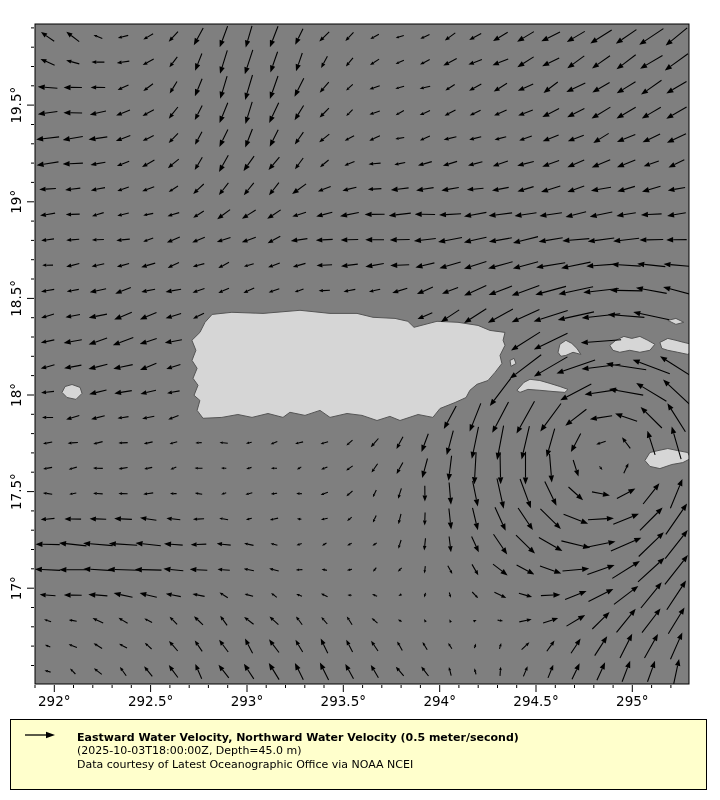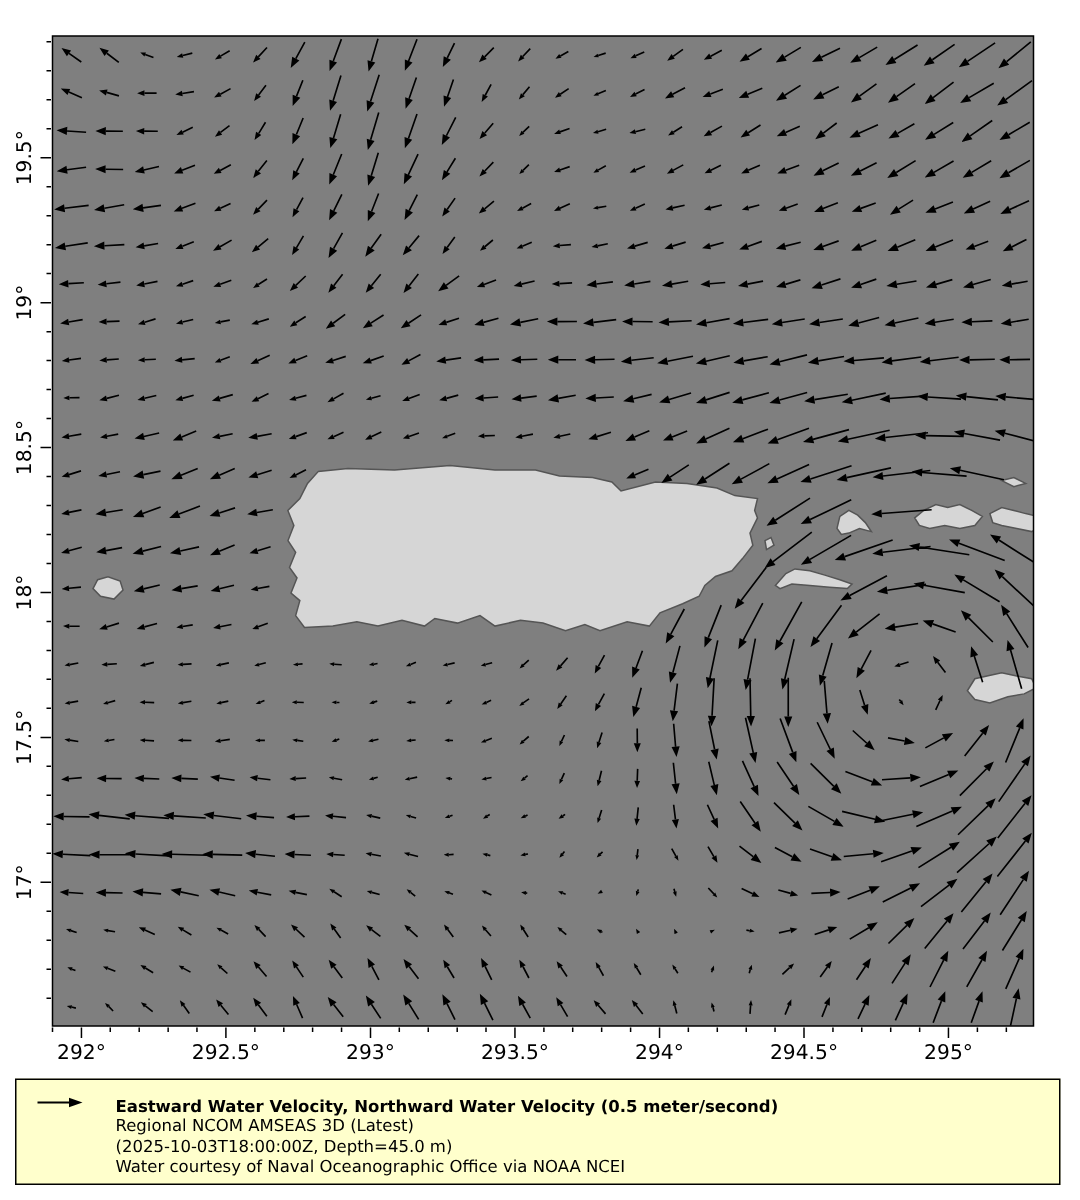--- a/index.html
+++ b/index.html
@@ -62,18 +62,17 @@
       </g>
     </svg>
 
   <div id="legend-box" style="background: rgb(255, 255, 204);">
     <svg id="legend-arrow" width="32" height="12">
       <line x1="1" y1="6" x2="24" y2="6" stroke="#000" stroke-width="1.3"></line>
       <path d="M31,6 L22,2.8 L22,9.2 Z" fill="#000"></path>
     </svg>
     <div class="legend-text">
       <div class="legend-line1">Eastward Water Velocity, Northward Water Velocity (0.5 meter/second)</div>
-      <div>Regional NCOM AMSEAS 3D (Latest)</div>
       <div>(2025-10-03T18:00:00Z, Depth=45.0 m)</div>
-      <div>Water courtesy of Naval Oceanographic Office via NOAA NCEI</div>
+      <div>Data courtesy of Latest Oceanographic Office via NOAA NCEI</div>
     </div>
   </div>
 </div>
 
 </body></html>

